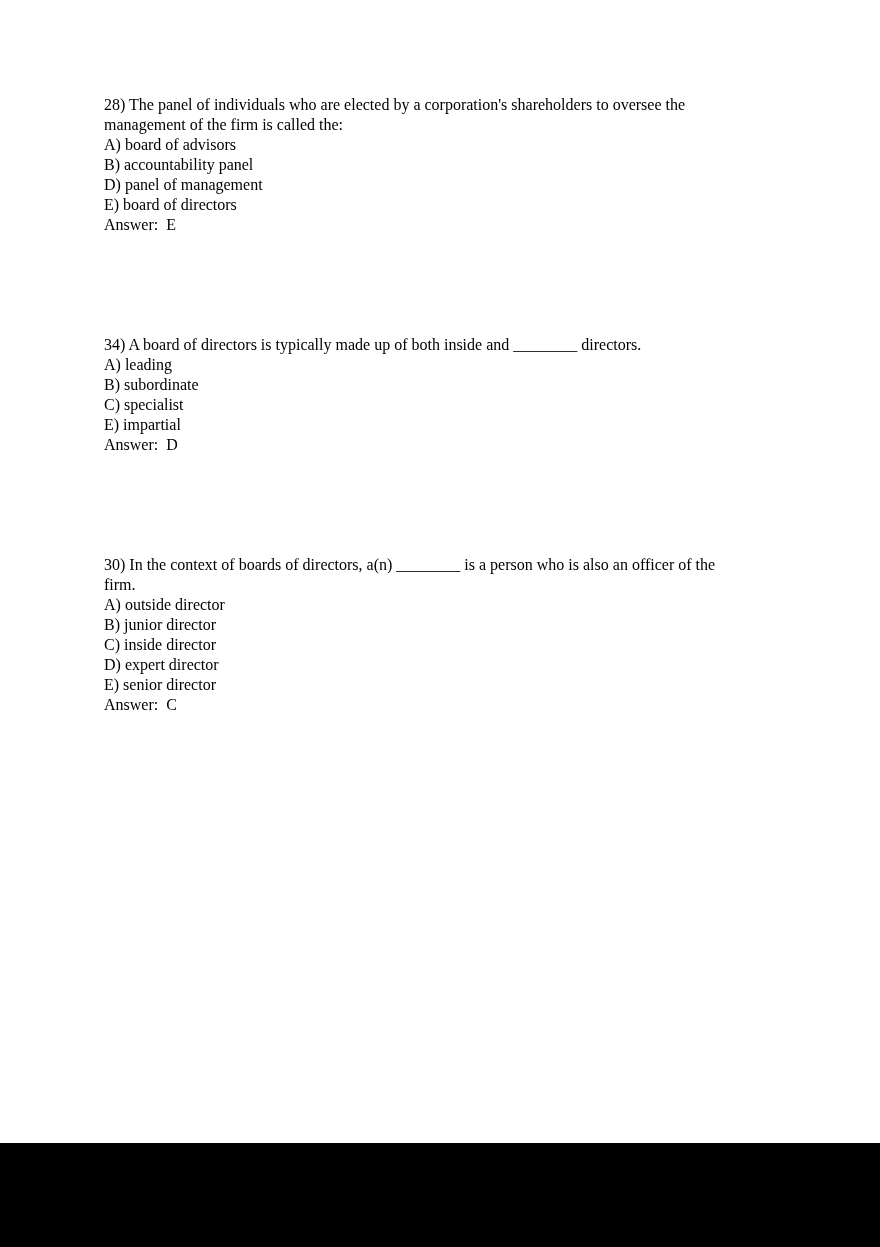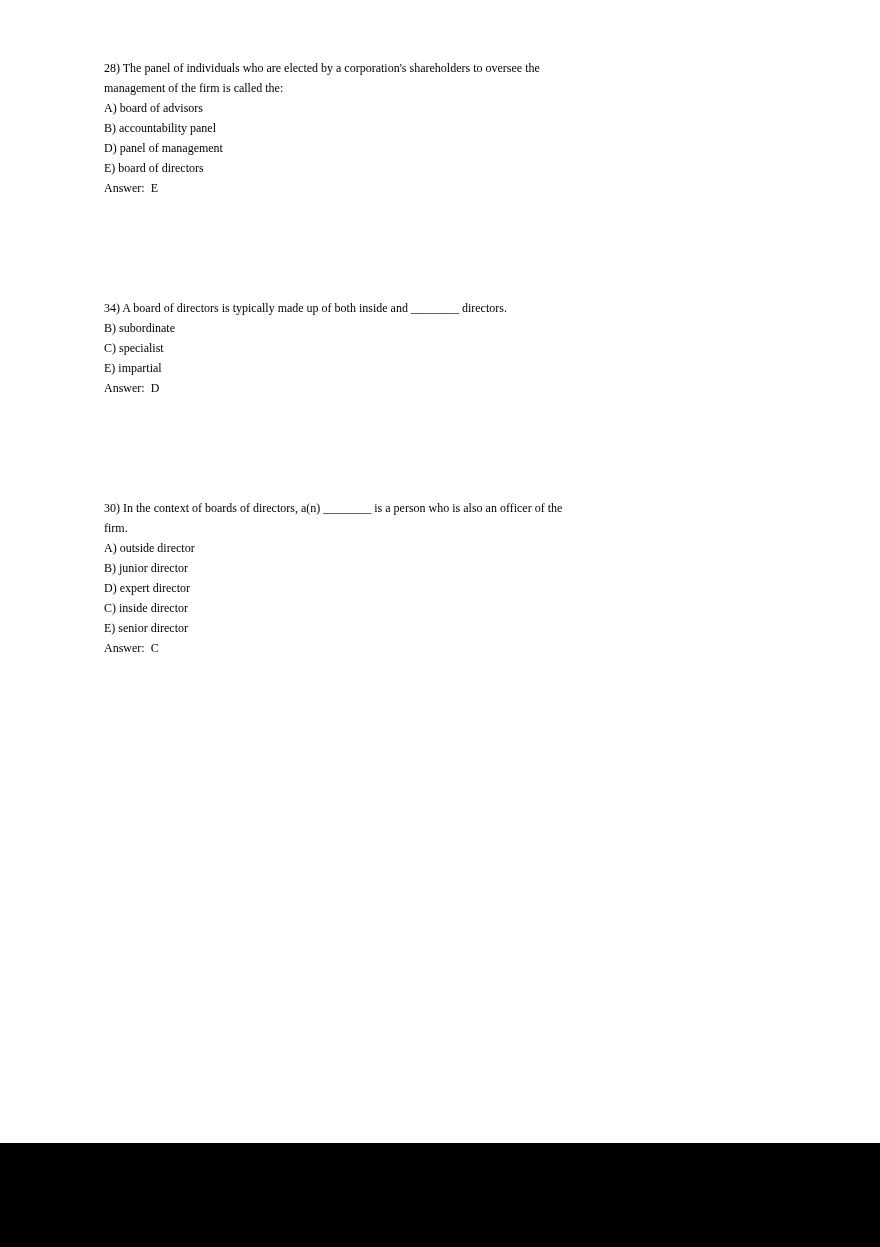--- a/index.html
+++ b/index.html
@@ -8,23 +8,23 @@
   }
   body {
     width: 880px;
     height: 1247px;
     background: #ffffff;
     position: relative;
     overflow: hidden;
   }
   .page-content {
     box-sizing: border-box;
-    padding: 58px 20px 0 104px;
+    padding: 95px 20px 0 104px;
     font-family: "Liberation Serif", serif;
-    font-size: 12px;
+    font-size: 16px;
     line-height: 20px;
     color: #000000;
   }
   .question {
     margin: 0 0 100px 0;
   }
   .line {
     white-space: pre-wrap;
   }
   .footer-bar {
@@ -46,32 +46,33 @@
     <div class="line">management of the firm is called the:</div>
     <div class="line">A) board of advisors</div>
     <div class="line">B) accountability panel</div>
     <div class="line">D) panel of management</div>
     <div class="line">E) board of directors</div>
     <div class="line">Answer:  E</div>
   </div>
 
   <div class="question">
     <div class="line">34) A board of directors is typically made up of both inside and ________ directors.</div>
+    <div class="line">A) leading</div>
     <div class="line">B) subordinate</div>
     <div class="line">C) specialist</div>
     <div class="line">E) impartial</div>
     <div class="line">Answer:  D</div>
   </div>
 
   <div class="question">
     <div class="line">30) In the context of boards of directors, a(n) ________ is a person who is also an officer of the</div>
     <div class="line">firm.</div>
     <div class="line">A) outside director</div>
     <div class="line">B) junior director</div>
+    <div class="line">C) inside director</div>
     <div class="line">D) expert director</div>
-    <div class="line">C) inside director</div>
     <div class="line">E) senior director</div>
     <div class="line">Answer:  C</div>
   </div>
 
 </div>
 
 <div class="footer-bar"></div>
 
 </body></html>

